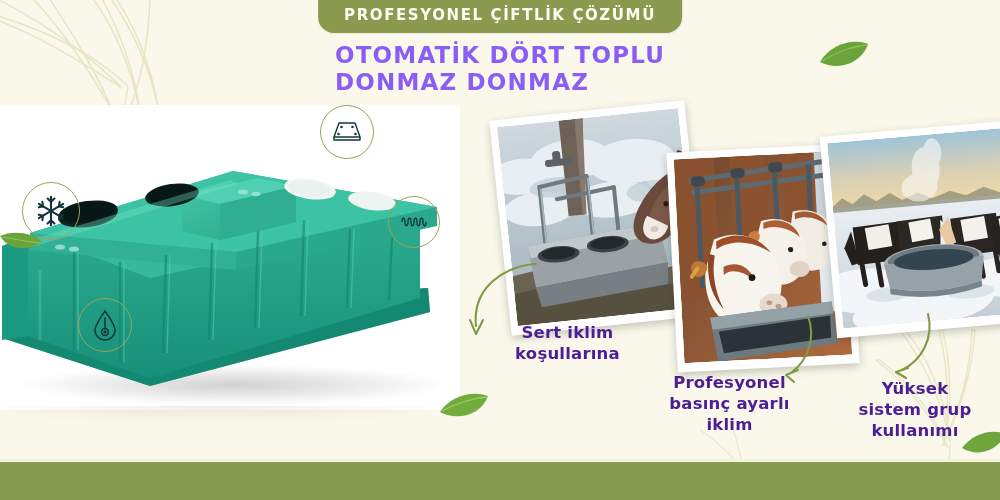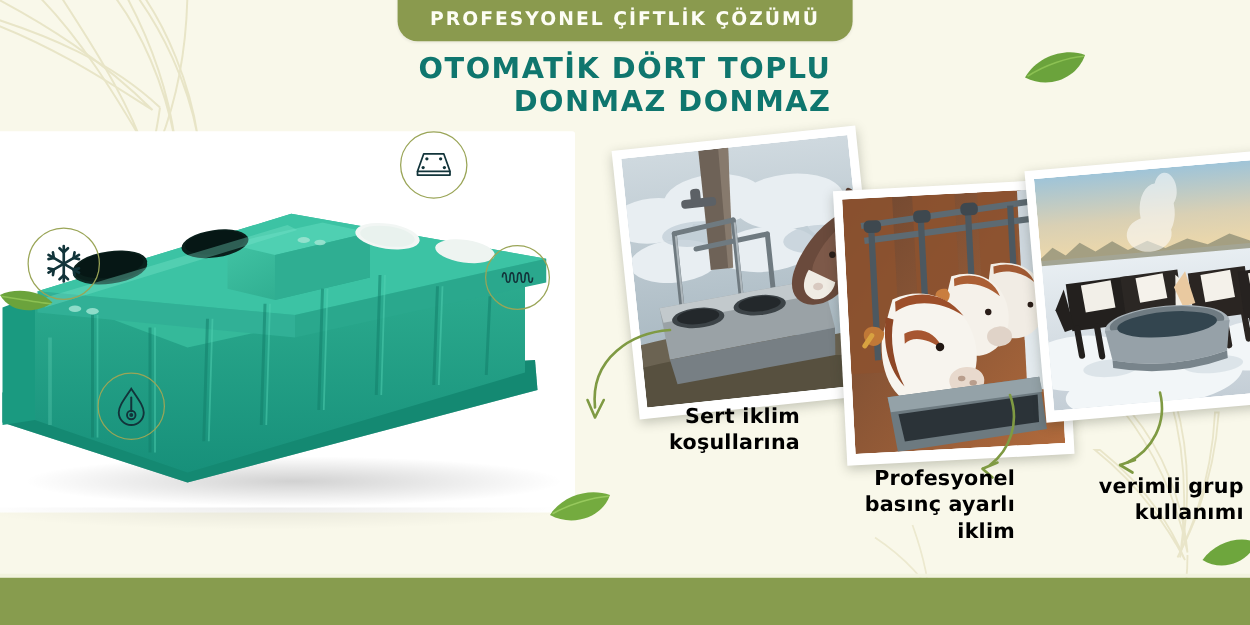--- a/index.html
+++ b/index.html
@@ -28,42 +28,42 @@
   .badge{
     position:absolute;left:50%;transform:translateX(-50%);top:-2px;
     background:#8a9a4e;color:#fdfdf4;
     padding:8px 26px 9px;border-radius:0 0 16px 16px;
     font-size:15px;letter-spacing:1.6px;font-weight:600;
     white-space:nowrap;
     box-shadow:0 1px 2px rgba(0,0,0,.06);
   }
   .headline{
     position:absolute;left:50%;transform:translateX(-50%);top:42px;
-    text-align:right;color:#0f766e;
+    text-align:left;color:#8b5cf6;
     font-size:23px;line-height:1.17;letter-spacing:1.2px;font-weight:700;
     white-space:nowrap;
   }
 
   
   .product-art{position:absolute;left:0;top:100px;width:460px;height:310px;}
 
   
   .icon-badge{position:absolute;border:1.6px solid #9aa557;border-radius:50%;
     display:flex;align-items:center;justify-content:center;background:transparent;}
 
   
   .photo{
     position:absolute;background:#fff;padding:7px 7px 9px 7px;
     box-shadow:0 3px 9px rgba(40,45,30,.26);
   }
   .photo .pic{width:100%;height:100%;display:block;overflow:hidden;position:relative;}
 
   
   .caption{
-    position:absolute;text-align:right;color:#000000;
+    position:absolute;text-align:center;color:#4c1d95;
     font-family:"DejaVu Sans", sans-serif;
     font-size:16.5px;line-height:1.28;font-weight:600;
     letter-spacing:.2px;
   }
 
   
   .arrow{position:absolute;pointer-events:none;}
 
   
   .leaf{position:absolute;}
@@ -478,21 +478,22 @@
       </svg>
     </div>
   </div>
 
   <svg class="arrow" style="left:878px;top:312px;" width="70" height="80" viewBox="0 0 70 80">
     <path d="M50 2 C56 26 44 48 24 58" fill="none" stroke="#7f9a43" stroke-width="2.1" stroke-linecap="round"></path>
     <path d="M18 60 L30 56 M18 60 L28 66" fill="none" stroke="#7f9a43" stroke-width="2.1" stroke-linecap="round"></path>
   </svg>
 
   <div class="caption" style="left:835px;top:378px;width:160px;">
-    <div>verimli grup</div>
+    <div>Yüksek</div>
+    <div>sistem grup</div>
     <div>kullanımı</div>
   </div>
 
   <svg class="leaf" style="left:816px;top:38px;" width="56" height="34" viewBox="0 0 56 34">
     <path d="M4 24 C14 6 38 0 52 6 C46 24 24 34 4 24 Z" fill="#6ba33c"></path>
     <path d="M6 23 C20 14 38 8 51 7" stroke="#8cc153" stroke-width="1.3" fill="none"></path>
   </svg>
 
   <svg class="leaf" style="left:438px;top:392px;" width="52" height="32" viewBox="0 0 52 32">
     <path d="M2 20 C12 4 34 -2 50 4 C44 22 20 30 2 20 Z" fill="#74ab3f"></path>

